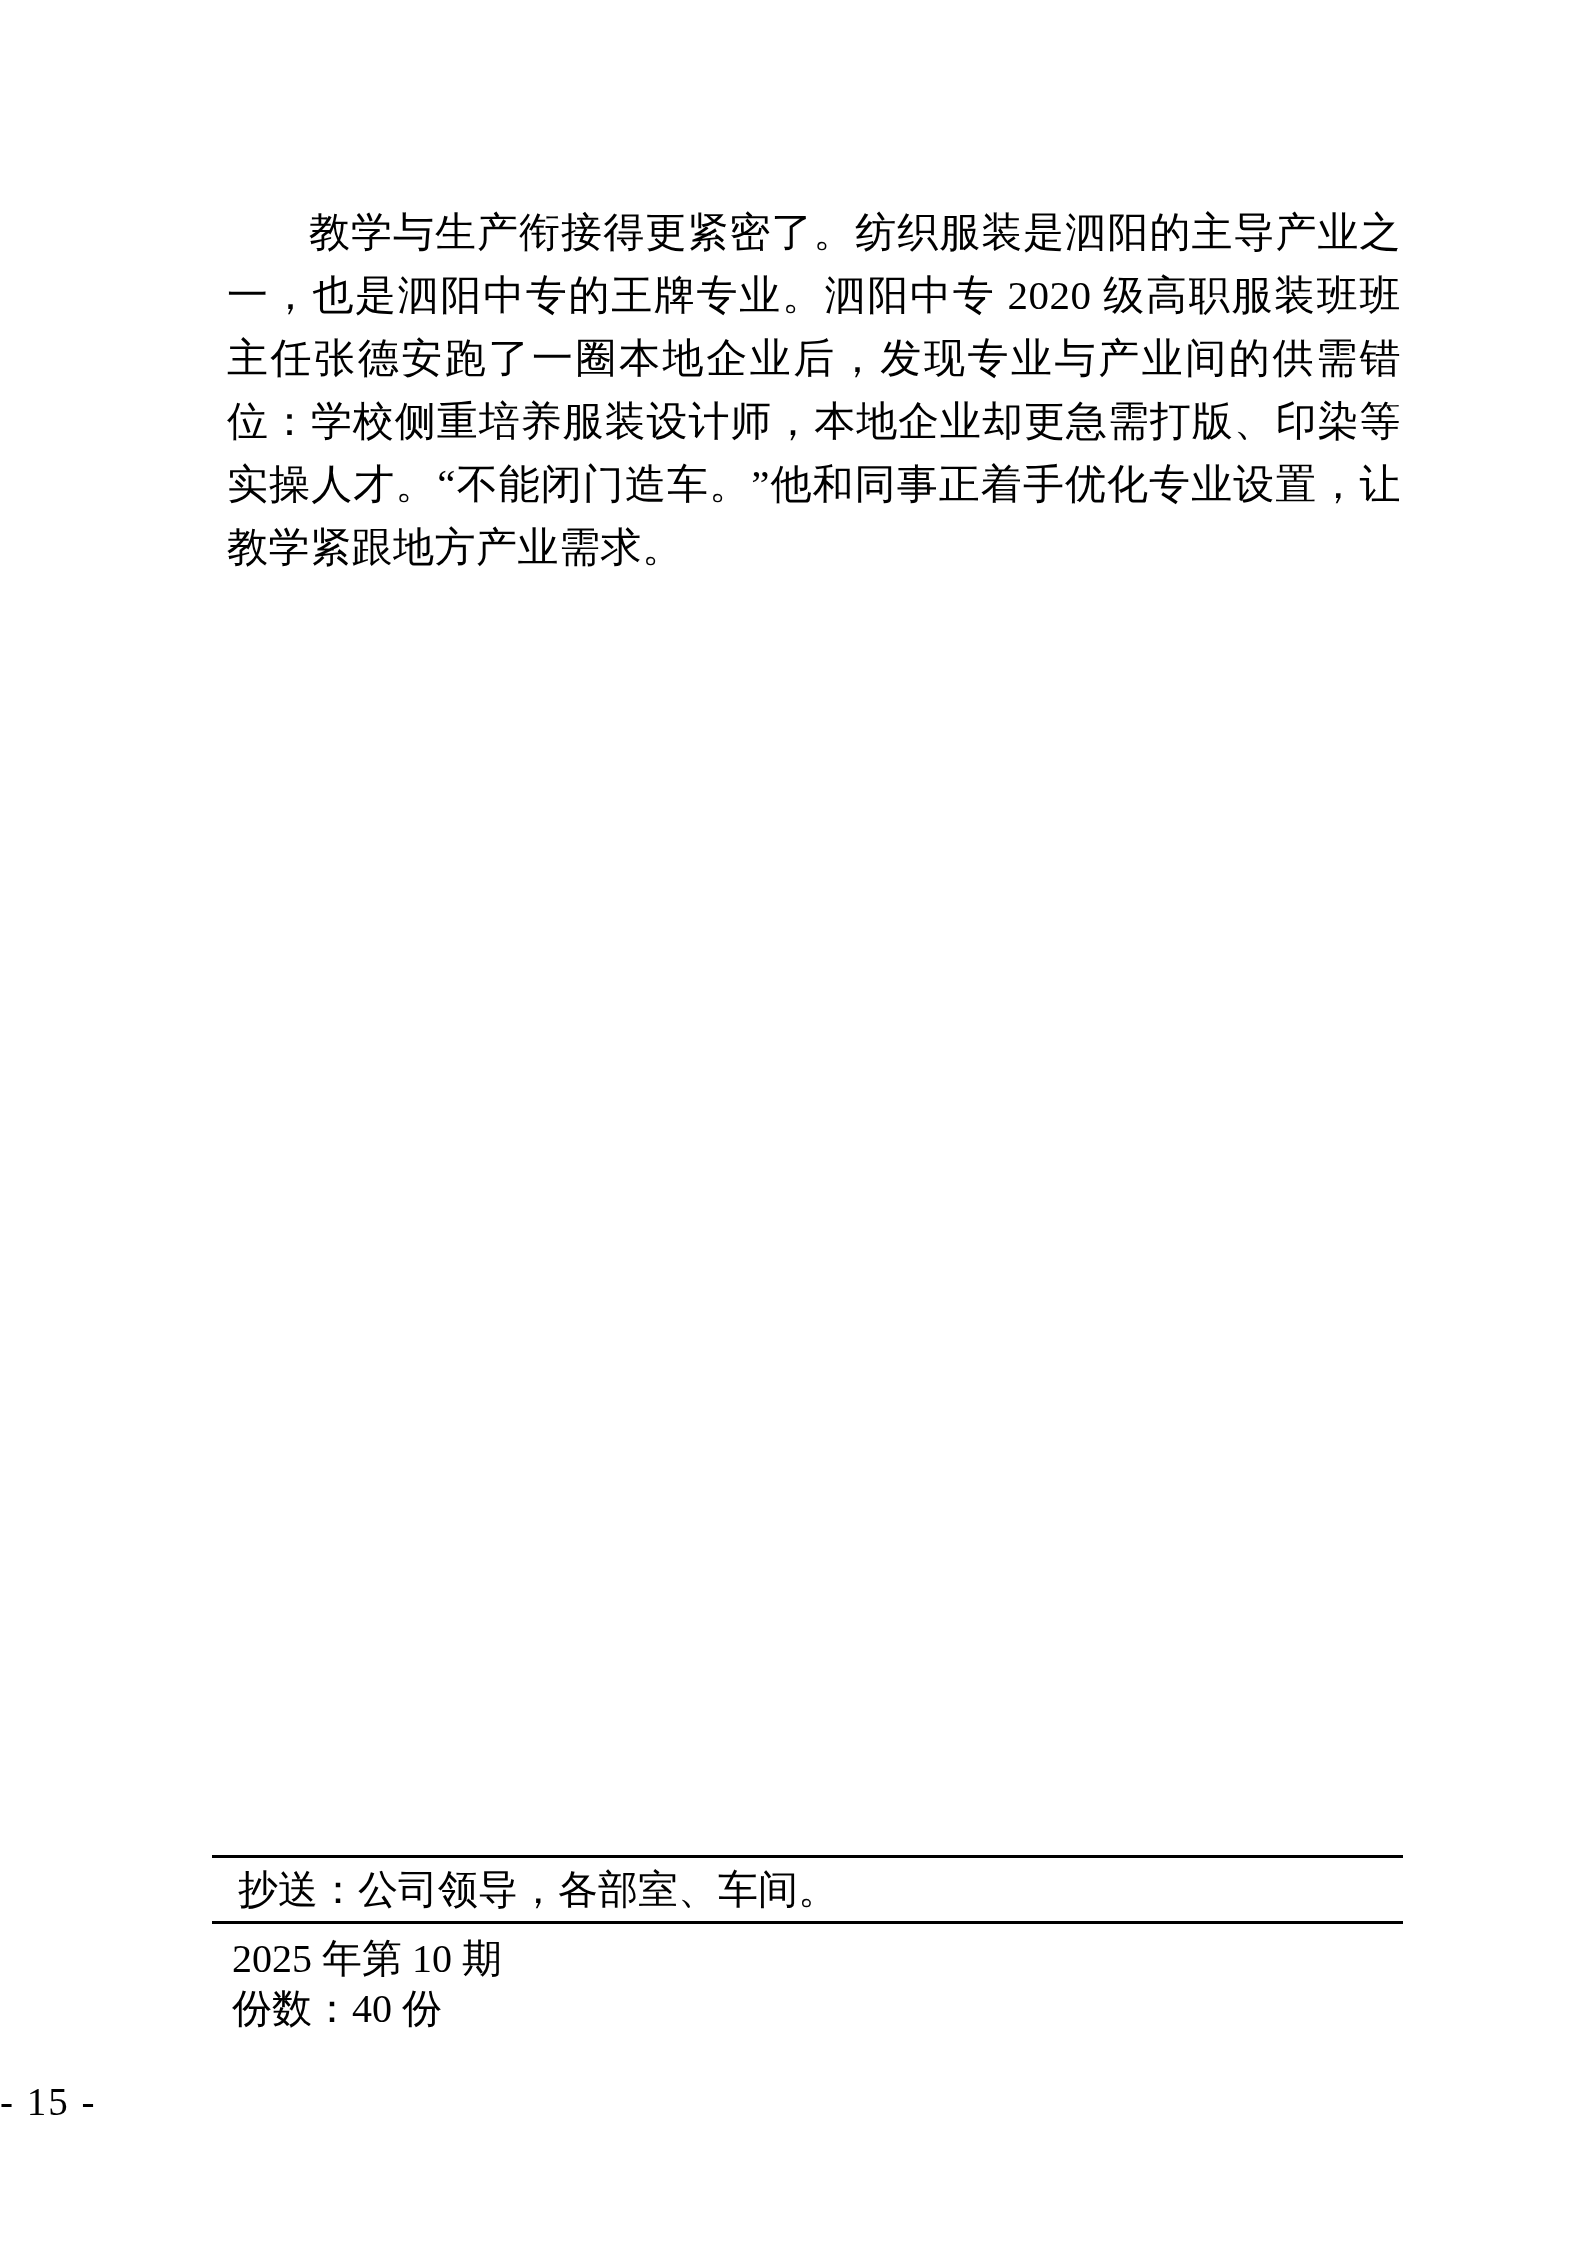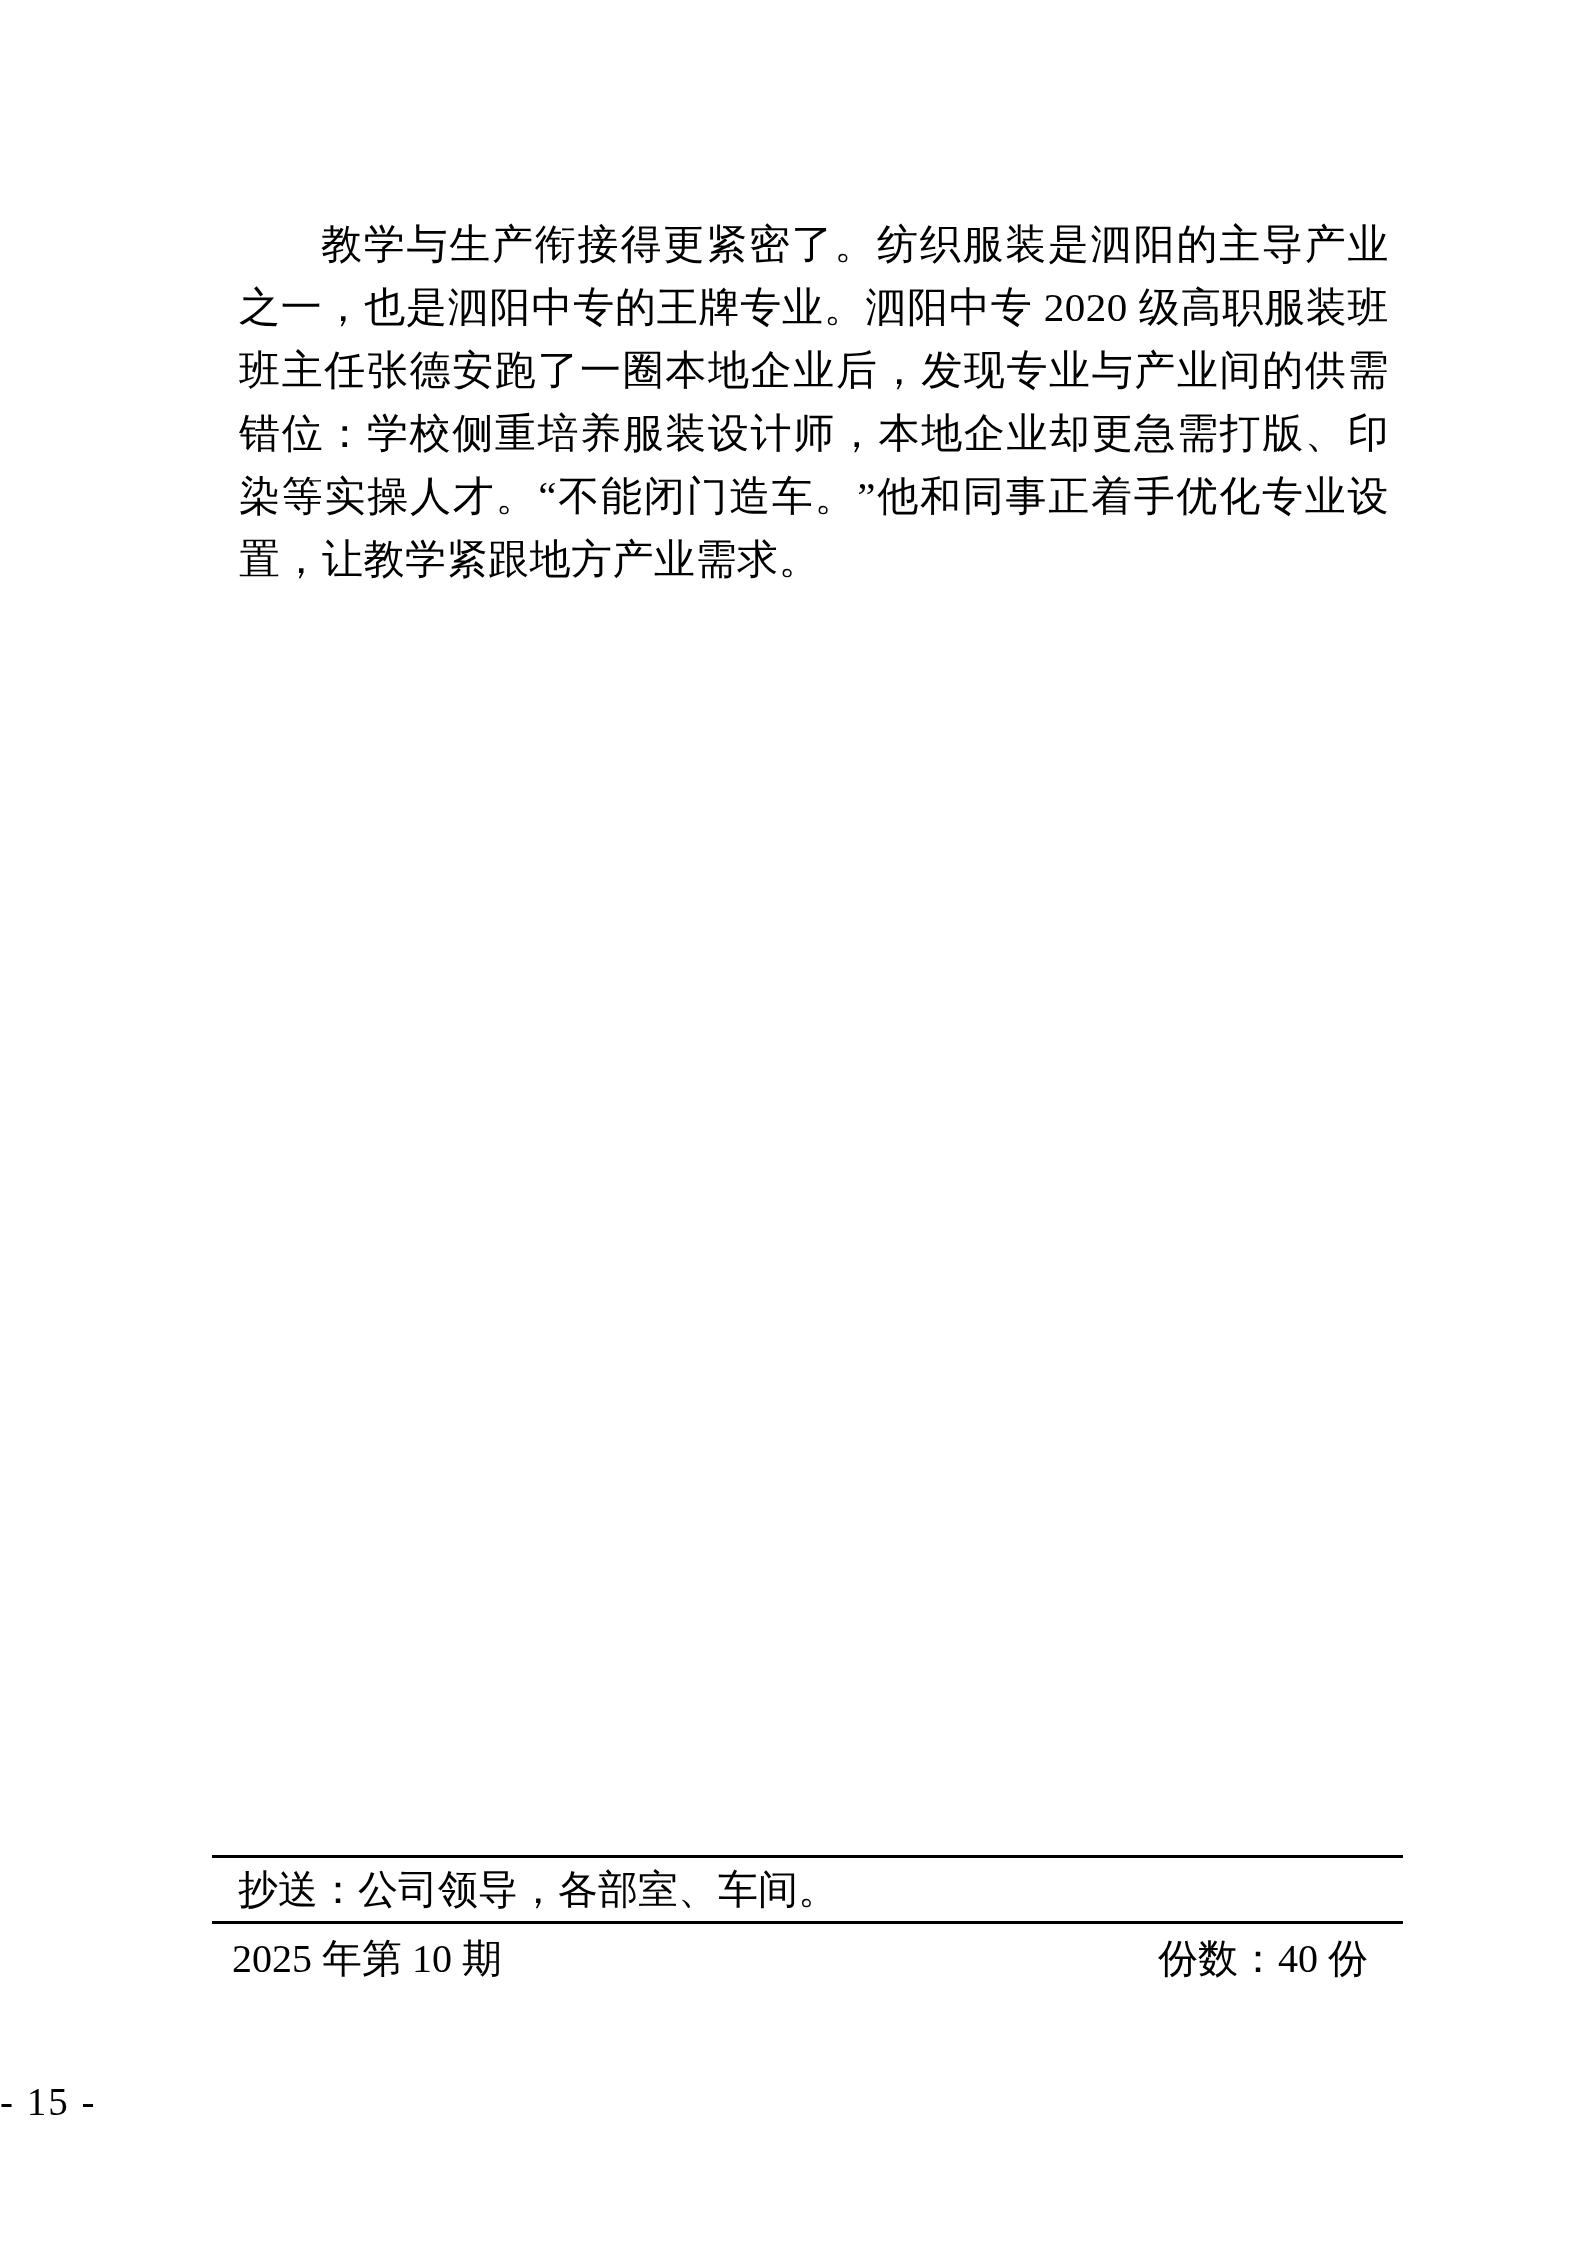--- a/index.html
+++ b/index.html
@@ -16,21 +16,21 @@
     font-family: "Liberation Serif", "DejaVu Serif", serif;
     color: #000000;
   }
   .body-text {
     position: absolute;
     top: 201px;
     left: 227px;
     width: 1174px;
   }
   .para {
-    margin: 12px;
+    margin: 0;
     padding: 0;
     font-size: 41px;
     line-height: 63px;
     text-align: justify;
     text-justify: inter-character;
     text-indent: 2em;
     color: #000000;
     letter-spacing: 0.5px;
   }
   .rule {
@@ -50,23 +50,24 @@
     line-height: 48px;
     white-space: nowrap;
   }
   .issue-row {
     position: absolute;
     left: 232px;
     top: 1934px;
     width: 1136px;
     display: flex;
     justify-content: space-between;
-    align-items: flex-end;
+    align-items: flex-start;
     font-size: 40px;
     line-height: 50px;
+    flex-direction: column;
   }
   .issue-row span { white-space: nowrap; }
   .page-number {
     position: absolute;
     left: 0;
     top: 2080px;
     width: 1587px;
     text-align: left;
     font-size: 39px;
     line-height: 44px;

